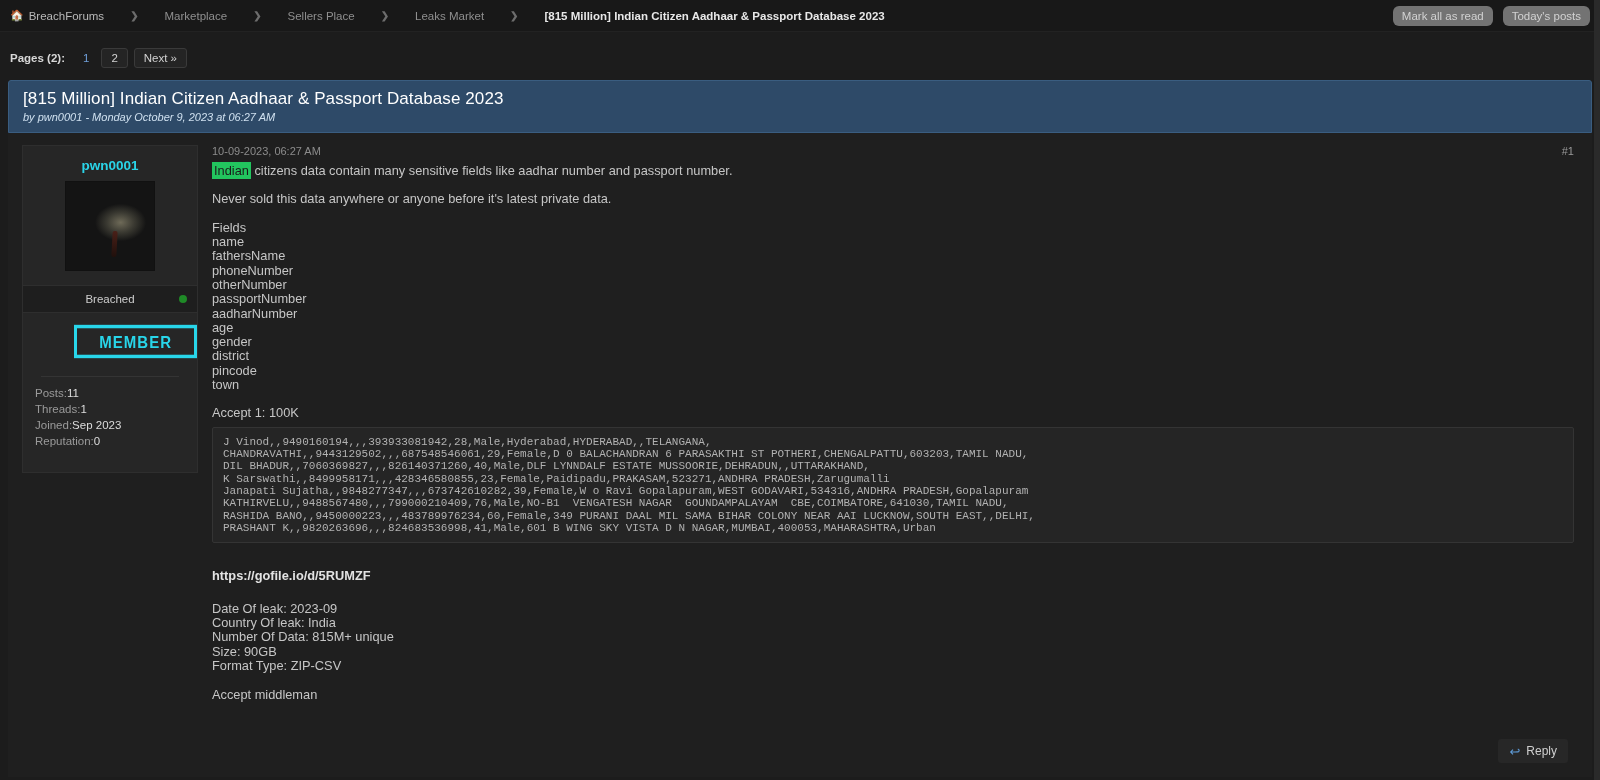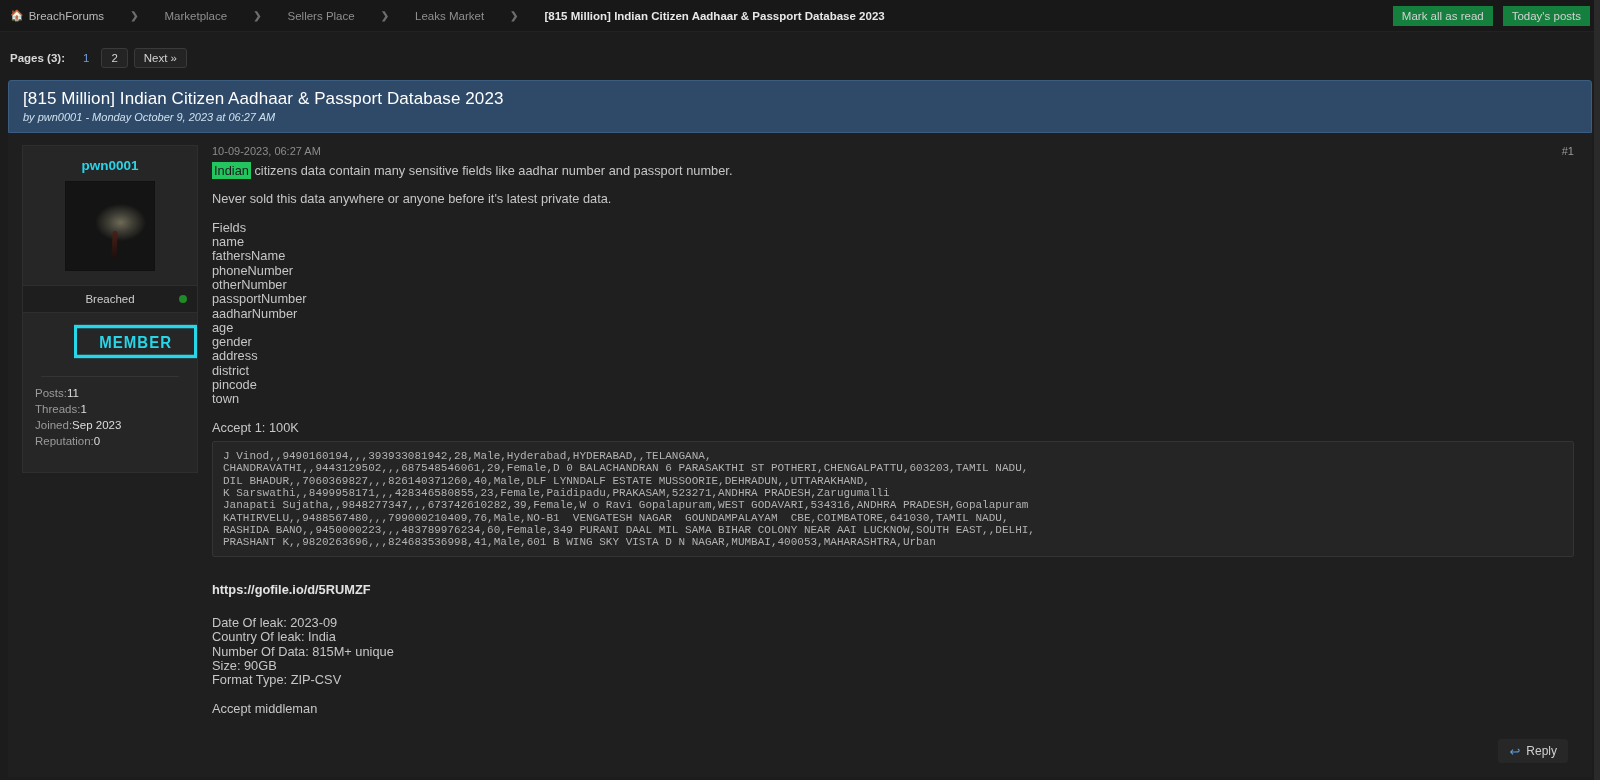--- a/index.html
+++ b/index.html
@@ -31,25 +31,25 @@
   .crumb.active { color: #e8e8e8; font-weight: bold; }
   .home-icon { font-size: 11px; color: #dcdcdc; line-height: 1; }
   .sep {
     color: #6d6d6d;
     font-size: 10px;
     padding: 0 26px;
     font-weight: bold;
   }
   .topbar-actions { display: flex; gap: 10px; align-items: center; }
   .tb-btn {
-    background: #15803d;
+    background: #737373;
     color: #d2d2d2;
     font-size: 11.5px;
     padding: 4px 9px;
-    border-radius: 0;
+    border-radius: 6px;
     white-space: nowrap;
   }
 
   
   .pager {
     display: flex;
     align-items: center;
     gap: 6px;
     padding: 16px 10px 12px 10px;
     font-size: 11.5px;
@@ -269,21 +269,21 @@
     <span class="sep">❯</span>
     <span class="crumb active">[815 Million] Indian Citizen Aadhaar &amp; Passport Database 2023</span>
   </div>
   <div class="topbar-actions">
     <span class="tb-btn">Mark all as read</span>
     <span class="tb-btn">Today's posts</span>
   </div>
 </div>
 
 <div class="pager">
-  <span class="pager-label">Pages (3):</span>
+  <span class="pager-label">Pages (2):</span>
   <span class="pg-cur">1</span>
   <span class="pg-box">2</span>
   <span class="pg-box">Next »</span>
 </div>
 
 <div class="thread-head">
   <div class="thread-title">[815 Million] Indian Citizen Aadhaar &amp; Passport Database 2023</div>
   <div class="thread-sub">by pwn0001 - Monday October 9, 2023 at 06:27 AM</div>
 </div>
 
@@ -336,21 +336,20 @@
       <div class="fieldlist">
         <div>Fields</div>
         <div>name</div>
         <div>fathersName</div>
         <div>phoneNumber</div>
         <div>otherNumber</div>
         <div>passportNumber</div>
         <div>aadharNumber</div>
         <div>age</div>
         <div>gender</div>
-        <div>address</div>
         <div>district</div>
         <div>pincode</div>
         <div>town</div>
       </div>
 
       <div class="sample-label">Accept 1: 100K</div>
       <div class="codebox">J Vinod,,9490160194,,,393933081942,28,Male,Hyderabad,HYDERABAD,,TELANGANA,
 CHANDRAVATHI,,9443129502,,,687548546061,29,Female,D 0 BALACHANDRAN 6 PARASAKTHI ST POTHERI,CHENGALPATTU,603203,TAMIL NADU,
 DIL BHADUR,,7060369827,,,826140371260,40,Male,DLF LYNNDALF ESTATE MUSSOORIE,DEHRADUN,,UTTARAKHAND,
 K Sarswathi,,8499958171,,,428346580855,23,Female,Paidipadu,PRAKASAM,523271,ANDHRA PRADESH,Zarugumalli

